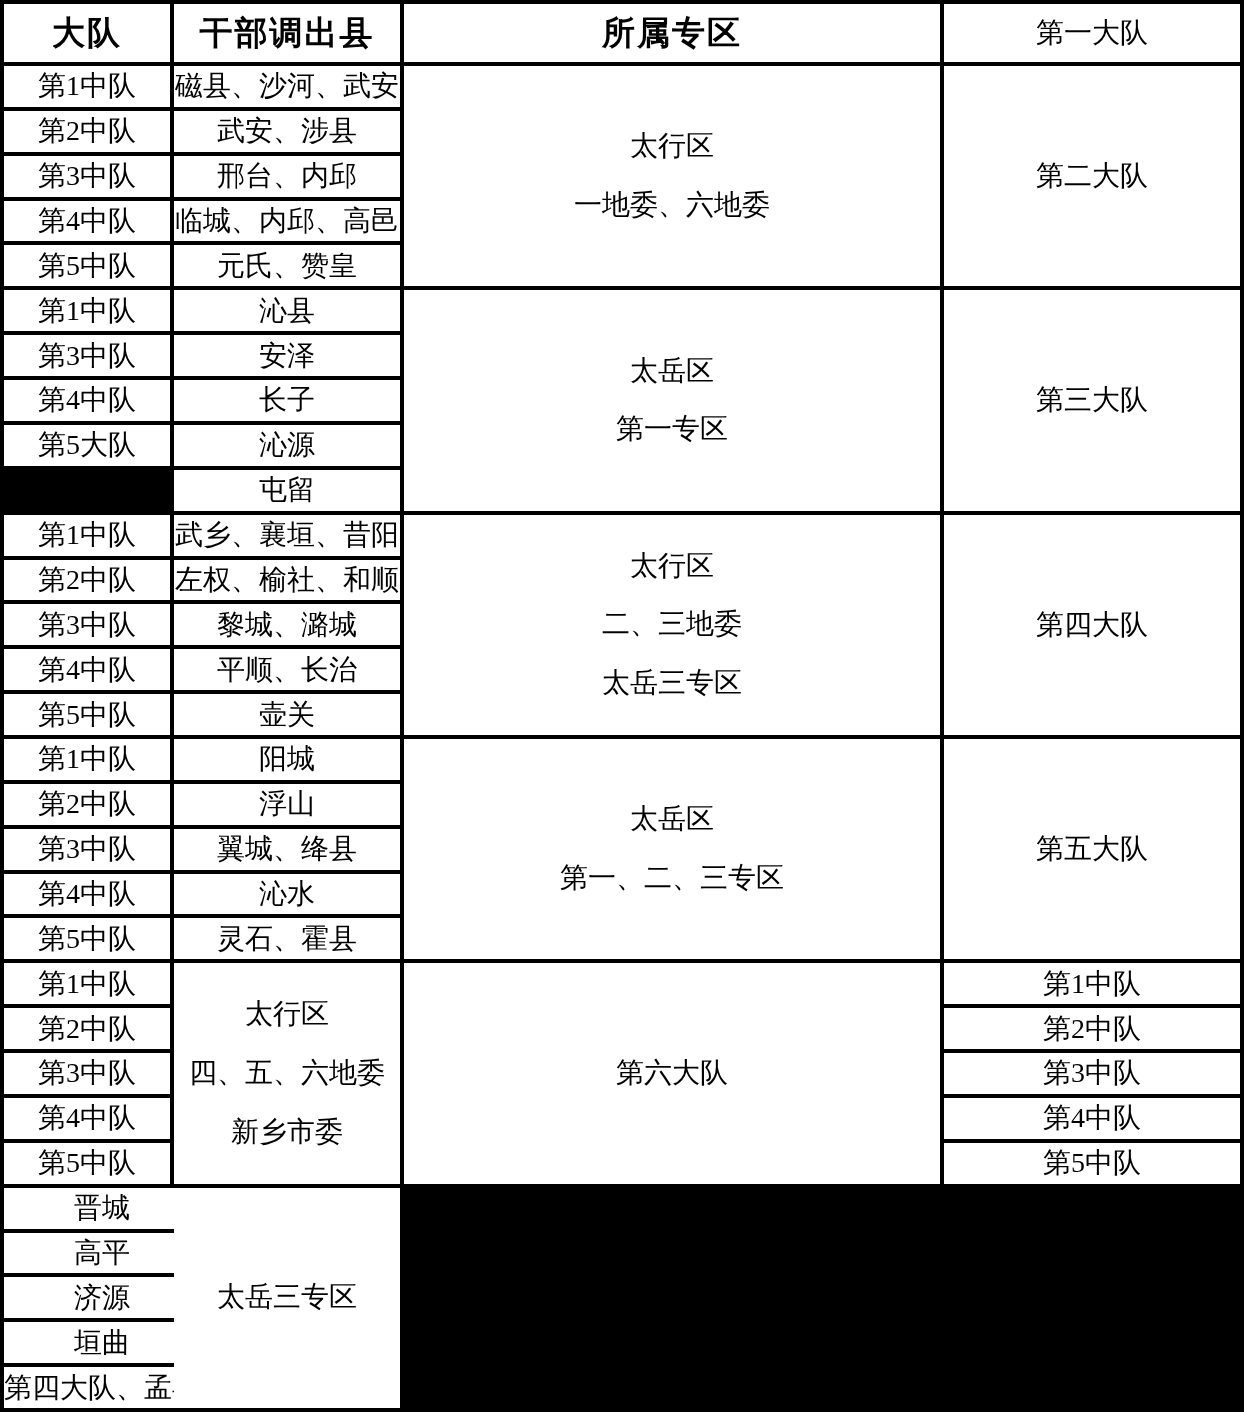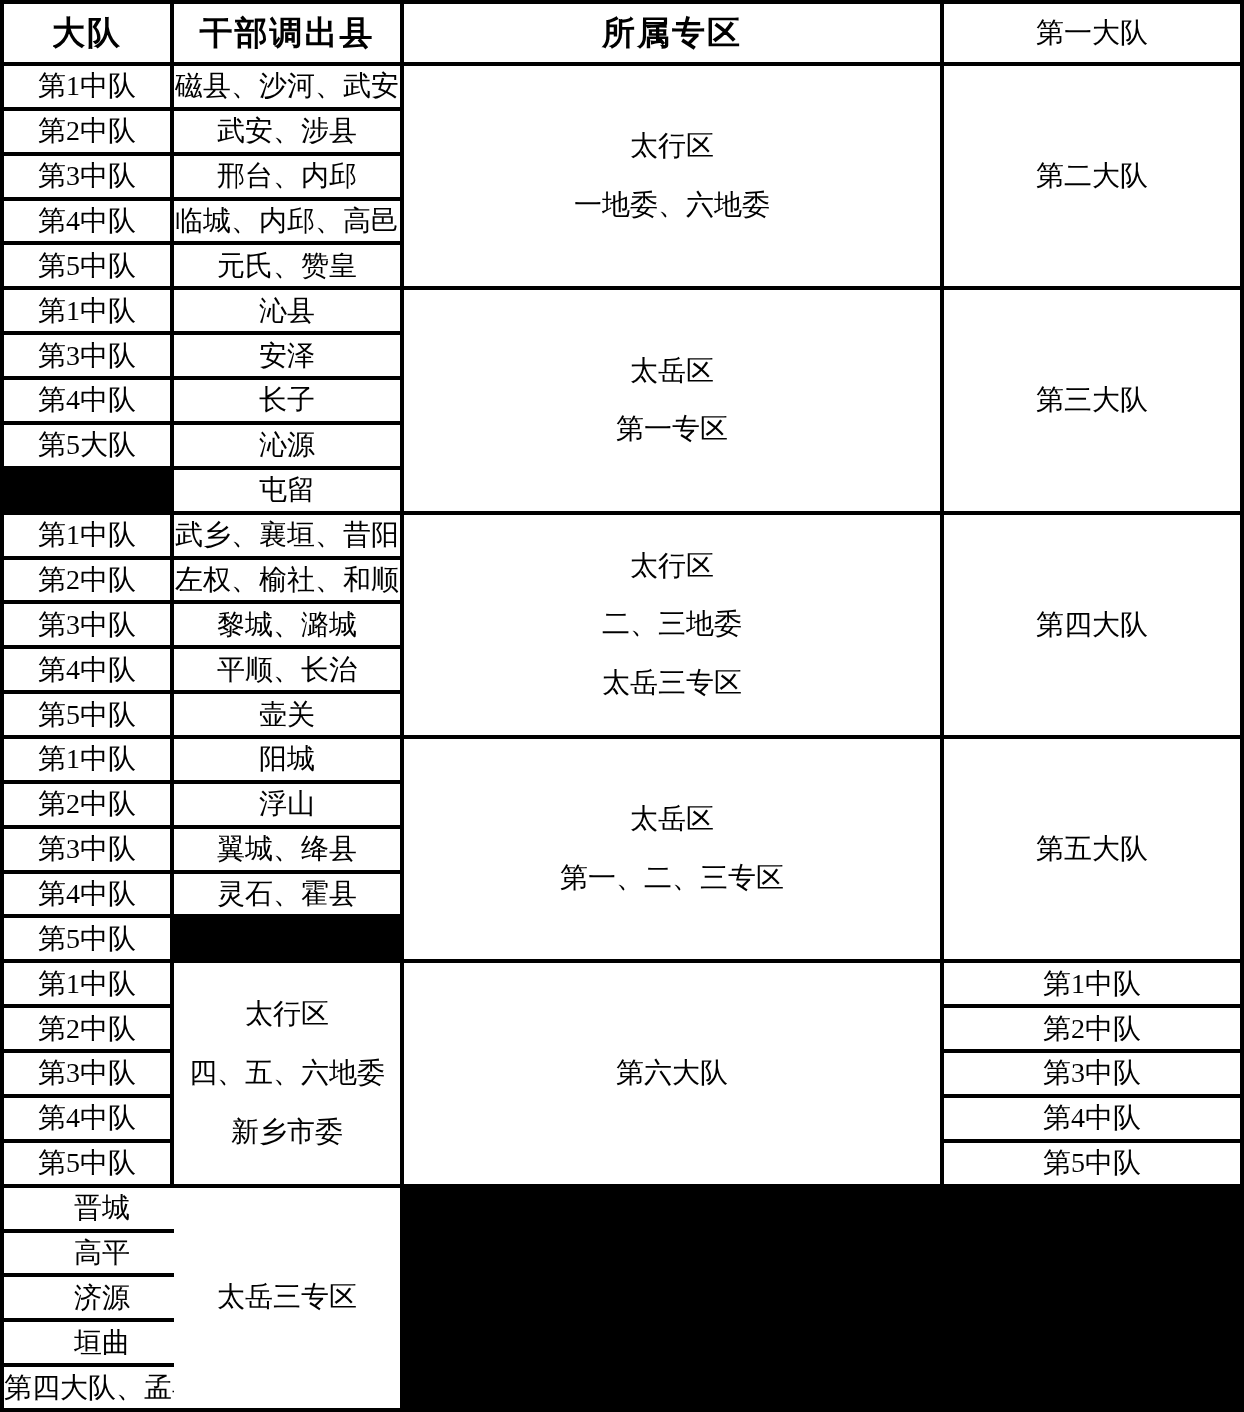--- a/index.html
+++ b/index.html
@@ -137,20 +137,21 @@
     <div class="cell">第1中队</div>
     <div class="cell">第2中队</div>
     <div class="cell">第3中队</div>
     <div class="cell">第4中队</div>
     <div class="cell">第5中队</div>
   </div>
   <div class="stack">
     <div class="cell">阳城</div>
     <div class="cell">浮山</div>
     <div class="cell">翼城、绛县</div>
+    <div class="cell">沁水</div>
     <div class="cell">灵石、霍县</div>
   </div>
   <div class="vcell">
     <div class="district-line">太岳区</div>
     <div class="district-line">第一、二、三专区</div>
   </div>
 
   <div class="vcell">第五大队</div>
   <div class="stack">
     <div class="cell">第1中队</div>

